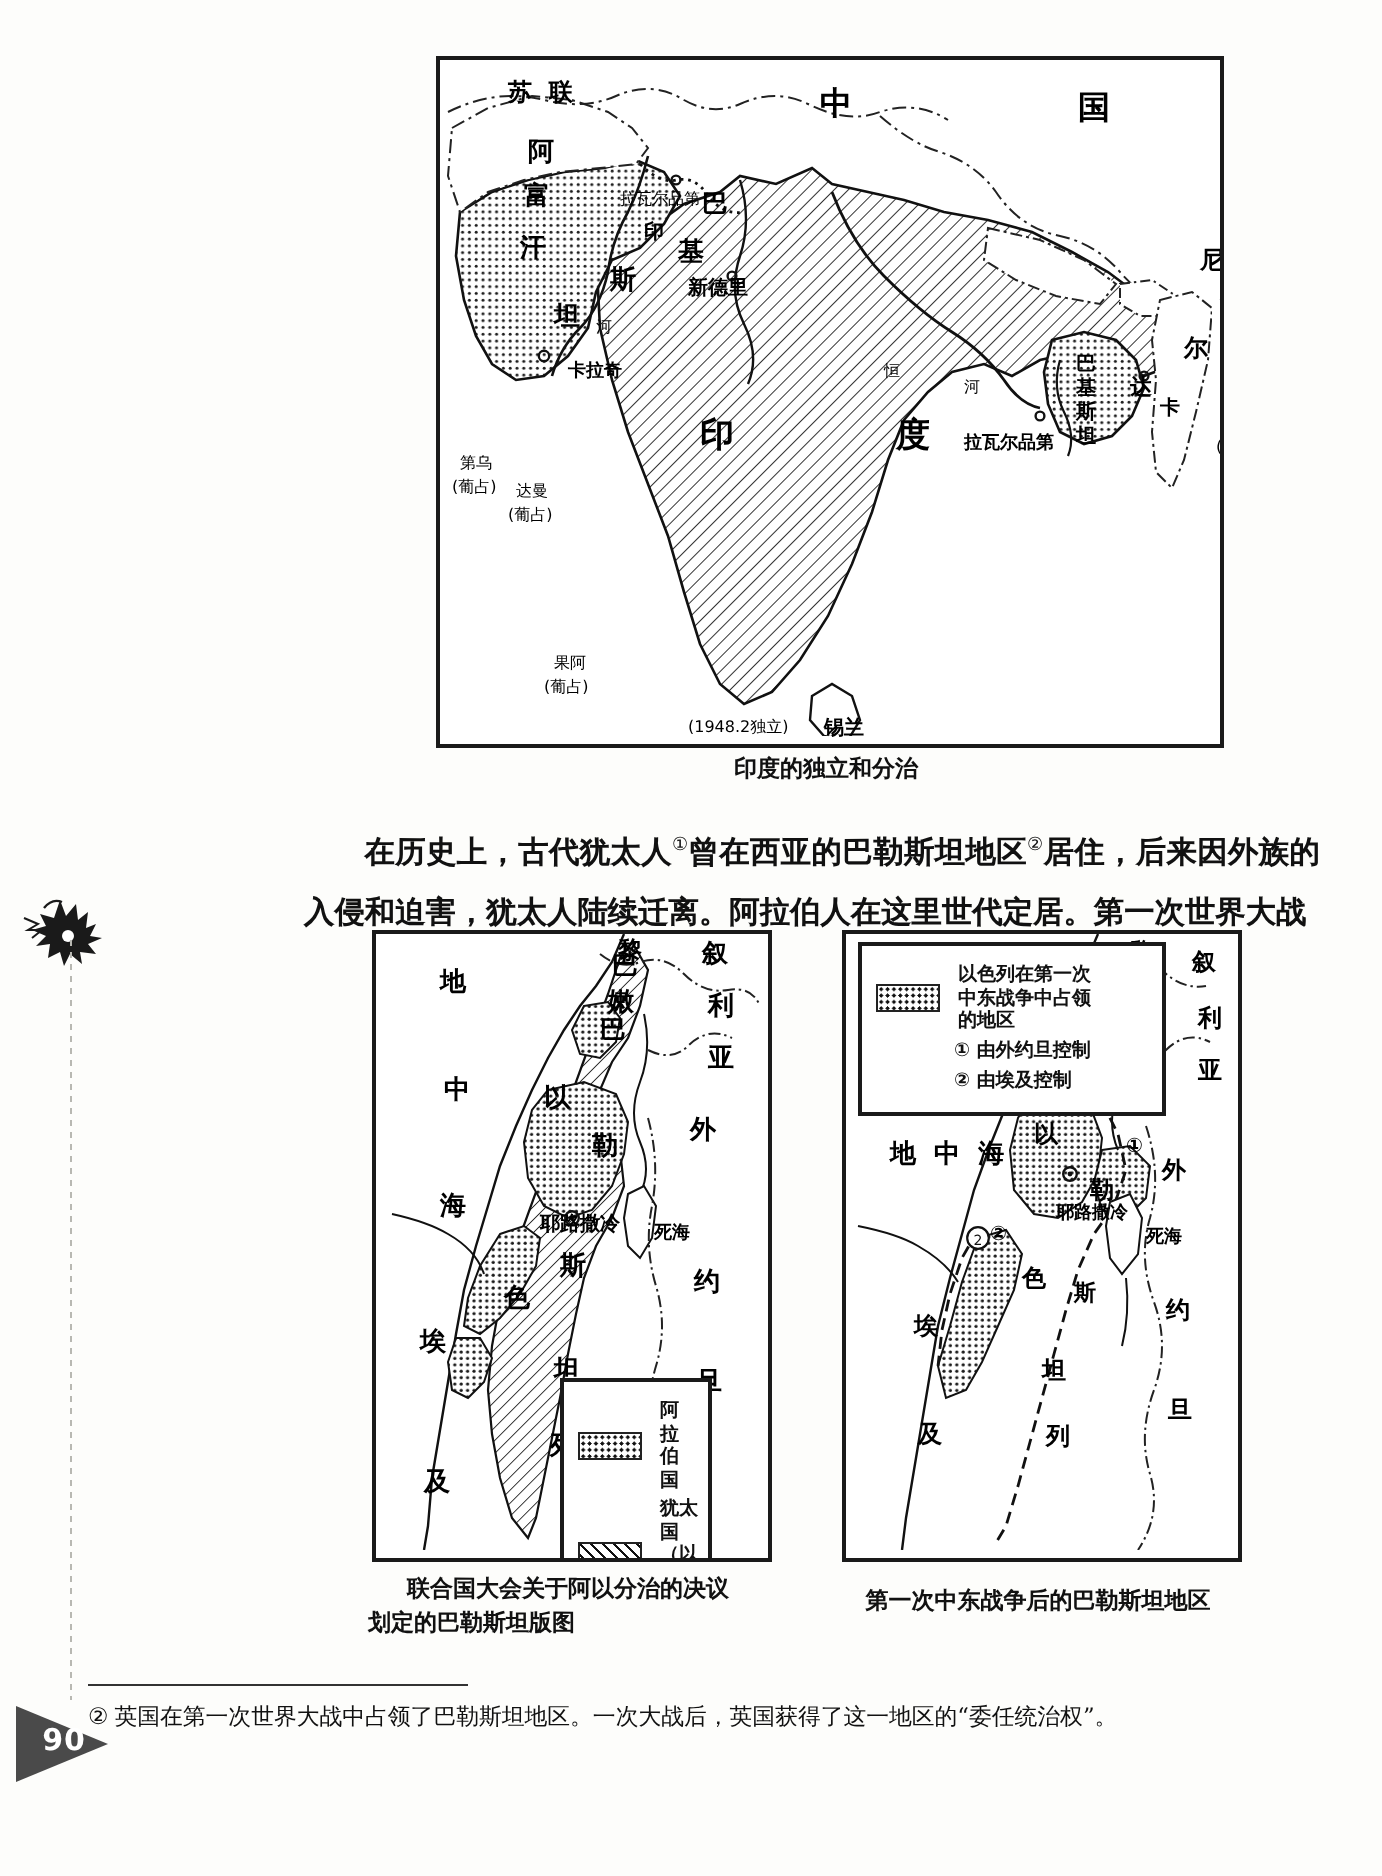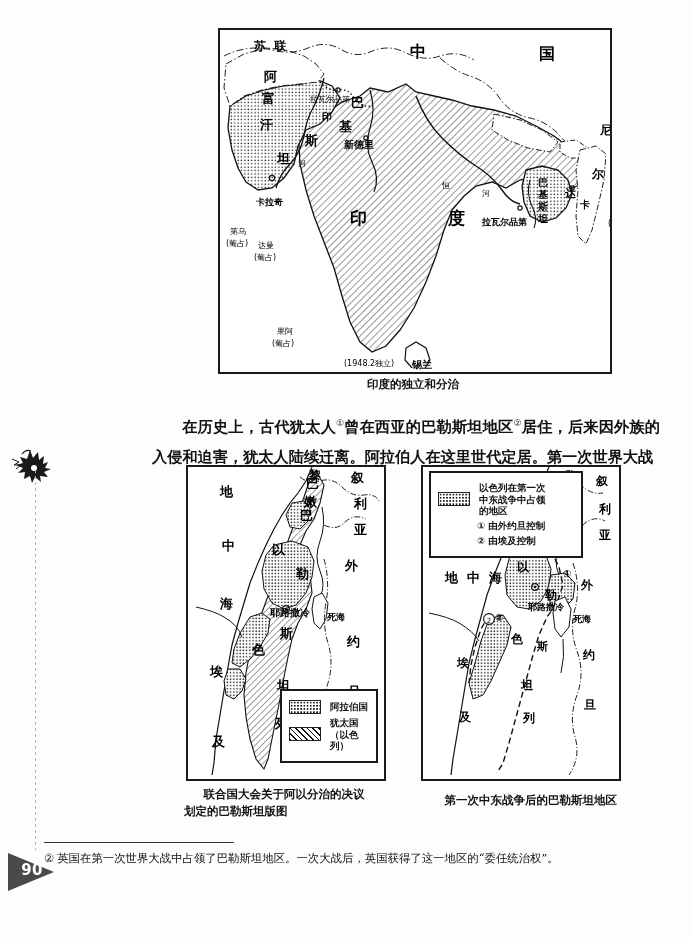--- a/index.html
+++ b/index.html
@@ -198,21 +198,21 @@
         <div class="mlabel" style="left: 44px; top: 40px; font-size: 13px;">阿</div>
         <div class="mlabel" style="left: 42px; top: 62px; font-size: 13px;">富</div>
         <div class="mlabel" style="left: 40px; top: 88px; font-size: 13px;">汗</div>
         <div class="mlabel thin" style="left: 90px; top: 66px; font-size: 8px;">拉瓦尔品第</div>
         <div class="mlabel" style="left: 131px; top: 66px; font-size: 13px;">巴</div>
         <div class="mlabel" style="left: 119px; top: 90px; font-size: 13px;">基</div>
         <div class="mlabel" style="left: 85px; top: 104px; font-size: 13px;">斯</div>
         <div class="mlabel" style="left: 57px; top: 122px; font-size: 13px;">坦</div>
         <div class="mlabel" style="left: 102px; top: 82px; font-size: 10px;">印</div>
         <div class="mlabel" style="left: 124px; top: 110px; font-size: 10px;">新德里</div>
-        <div class="mlabel" style="left: 36px; top: 168px; font-size: 9px;">卡拉奇</div>
+        <div class="mlabel" style="left: 36px; top: 152px; font-size: 9px; padding-left: 28px;">卡拉奇</div>
         <div class="mlabel thin" style="left: 78px; top: 130px; font-size: 8px;">河</div>
         <div class="mlabel" style="left: 380px; top: 94px; font-size: 12px;">尼</div>
         <div class="mlabel" style="left: 390px; top: 116px; font-size: 12px;">泊</div>
         <div class="mlabel" style="left: 372px; top: 138px; font-size: 12px;">尔</div>
         <div class="mlabel" style="left: 130px; top: 180px; font-size: 17px;">印</div>
         <div class="mlabel" style="left: 228px; top: 180px; font-size: 17px;">度</div>
         <div class="mlabel" style="left: 262px; top: 188px; font-size: 9px;">拉瓦尔品第</div>
         <div class="mlabel thin" style="left: 222px; top: 152px; font-size: 8px;">恒</div>
         <div class="mlabel thin" style="left: 262px; top: 160px; font-size: 8px;">河</div>
         <div class="mlabel" style="left: 318px; top: 148px; font-size: 10px;">巴</div>
@@ -305,21 +305,21 @@
         <div class="mlabel" style="left: 157px; top: 92px; font-size: 13px;">外</div>
         <div class="mlabel" style="left: 139px; top: 146px; font-size: 9px;">死海</div>
         <div class="mlabel" style="left: 159px; top: 168px; font-size: 13px;">约</div>
         <div class="mlabel" style="left: 89px; top: 212px; font-size: 13px;">坦</div>
         <div class="mlabel" style="left: 160px; top: 218px; font-size: 13px;">旦</div>
         <div class="mlabel" style="left: 22px; top: 198px; font-size: 13px;">埃</div>
         <div class="mlabel" style="left: 87px; top: 250px; font-size: 13px;">列</div>
         <div class="mlabel" style="left: 24px; top: 268px; font-size: 13px;">及</div>
       </div>
 
-    <div class="legend" id="legend-pal-plan" style="left:92px;top:222px;width:98px;">
+    <div class="legend" id="legend-pal-plan" style="left:92px;top:222px;width:76px;">
         <div class="legend-row">
           <div class="swatch sw-dots"></div>
           <div class="txt">
             <div>阿拉伯国</div>
           </div>
         </div>
         <div class="legend-row">
           <div class="swatch sw-hatch"></div>
           <div class="txt">
             <div>犹太国</div>
@@ -422,20 +422,20 @@
         </div>
         <div class="legend-row">
           <div class="swatch nb"></div>
           <div class="txt">
             <div>②    由埃及控制</div>
           </div>
         </div>
       </div>
   </div>
 
-  <div class="caption" id="cap-pal-war" style="left:421px;top:792px;width:196px;text-align:right;">第一次中东战争后的巴勒斯坦地区</div>
+  <div class="caption" id="cap-pal-war" style="left:421px;top:792px;width:196px;">第一次中东战争后的巴勒斯坦地区</div>
 
   <div id="footnote-rule"></div>
   <div id="footnotes">
       <div class="fn"><span class="mk">②</span><span>英国在第一次世界大战中占领了巴勒斯坦地区。一次大战后，英国获得了这一地区的“委任统治权”。</span></div>
     </div>
 
 </div>
 
 </body></html>

